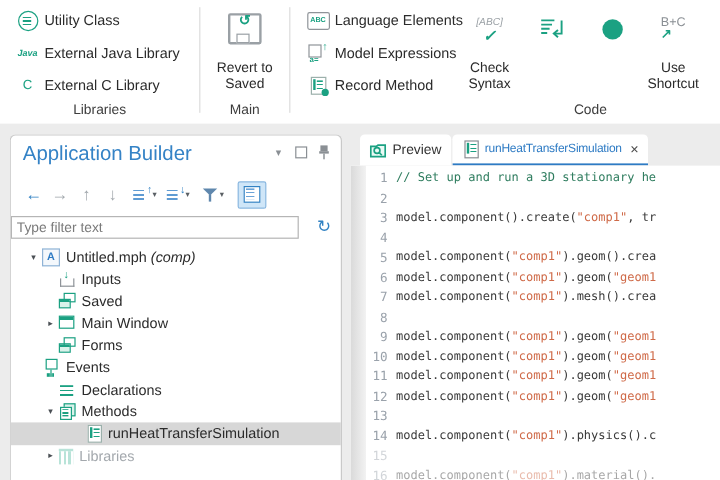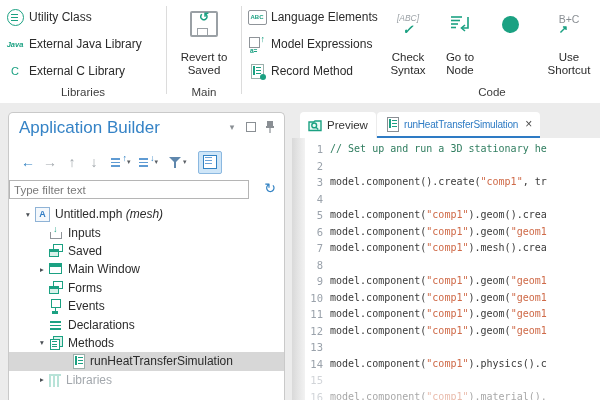--- a/index.html
+++ b/index.html
@@ -8,21 +8,21 @@
          -webkit-font-smoothing:antialiased;}
   
   .ribbon{position:absolute;left:0;top:0;width:600px;height:103px;background:#ffffff;}
   .vsep{position:absolute;top:6px;height:88px;width:1px;background:#dcdcdc;}
   .rgroup{position:absolute;top:0;height:103px;}
   .g-libraries{left:0;width:166px;}
   .g-edit{left:167px;width:74px;}
   .g-code{left:242px;width:358px;}
   .glabel{position:absolute;bottom:5px;left:0;right:0;text-align:center;
           font-size:11.5px;color:#3d3d3d;}
-  .small-row{position:absolute;left:4px;height:24px;display:flex;align-items:center;cursor:default;}
+  .small-row{position:absolute;left:12px;height:24px;display:flex;align-items:center;cursor:default;}
   .small-row .icwrap{width:22px;height:20px;display:flex;align-items:center;justify-content:center;flex:none;}
   .rlabel{font-size:12px;color:#2b2b2b;white-space:nowrap;margin-left:3px;}
   .bigbtn{position:absolute;top:5px;text-align:center;cursor:default;}
   .bigicon{height:38px;display:flex;align-items:center;justify-content:center;}
   .blabel{font-size:11.5px;color:#2b2b2b;line-height:13px;margin-top:8px;}
   .utilc{width:15px;height:15px;border:1.4px solid #1ba182;border-radius:50%;position:relative;}
   .utilc::before{content:"";position:absolute;left:3px;top:4px;width:7px;height:7px;
      background:repeating-linear-gradient(to bottom,#1ba182 0 1px,transparent 1px 3px);}
   .javatxt{font-size:7.5px;font-weight:bold;font-style:italic;color:#1ba182;}
   .ctxt{font-size:11px;color:#1ba182;}
@@ -226,28 +226,27 @@
             <g stroke="#1ba182" stroke-width="1.6" fill="none">
               <path d="M2 4 h11"></path>
                 <path d="M2 7.5 h9"></path>
                 <path d="M2 11 h7"></path>
                 <path d="M2 14.5 h5"></path>
               <path d="M19 4 v11 h-6"></path>
                 <path d="M16 12 l-3.5 3 3.5 3"></path>
             </g>
           </svg>
         </div>
-        <div class="blabel">Go to Node</div>
       </div>
       <div class="bigbtn" style="left:242px;width:52px">
         <div class="bigicon">
             <span class="reccircle"></span>
           </div>
       </div>
-      <div class="bigbtn" style="left:296px;width:62px">
+      <div class="bigbtn" style="left:288px;width:62px">
         <div class="bigicon shortc">
           <span>
               <span class="bpc">B+C</span>
               <span class="nea">↗</span>
             </span>
         </div>
         <div class="blabel">Use Shortcut</div>
       </div>
       <div class="glabel" style="left:224px;right:auto;width:52px">Code</div>
     </div>
@@ -299,21 +298,21 @@
 
     <div class="filterrow">
       <input class="filterinput" type="text" placeholder="Type filter text" style="">
       <span class="refresh">↻</span>
     </div>
 
     <div class="tree" id="tree">
         <div class="trow" style="padding-left: 12px;">
           <span class="chev">▾</span>
           <span class="ti ic-app-icon">A</span>
-          <span class="tlabel">Untitled.mph<span class="tsuffix"> (mesh)</span></span>
+          <span class="tlabel">Untitled.mph<span class="tsuffix"> (comp)</span></span>
         </div>
         <div class="trow" style="padding-left: 26px;">
           <span class="chev"></span>
           <span class="ti ic-inputs-icon"></span>
           <span class="tlabel">Inputs</span>
         </div>
         <div class="trow" style="padding-left: 26px;">
           <span class="chev"></span>
           <span class="ti ic-themes-icon"></span>
           <span class="tlabel">Saved</span>
@@ -321,21 +320,21 @@
         <div class="trow" style="padding-left: 26px;">
           <span class="chev">▸</span>
           <span class="ti ic-main-window-icon"></span>
           <span class="tlabel">Main Window</span>
         </div>
         <div class="trow" style="padding-left: 26px;">
           <span class="chev"></span>
           <span class="ti ic-forms-icon"></span>
           <span class="tlabel">Forms</span>
         </div>
-        <div class="trow" style="padding-left: 26px;">
+        <div class="trow" style="padding-left: 13px;">
           <span class="chev"></span>
           <span class="ti ic-events-icon"></span>
           <span class="tlabel">Events</span>
         </div>
         <div class="trow" style="padding-left: 26px;">
           <span class="chev"></span>
           <span class="ti ic-declarations-icon"></span>
           <span class="tlabel">Declarations</span>
         </div>
         <div class="trow" style="padding-left: 26px;">

